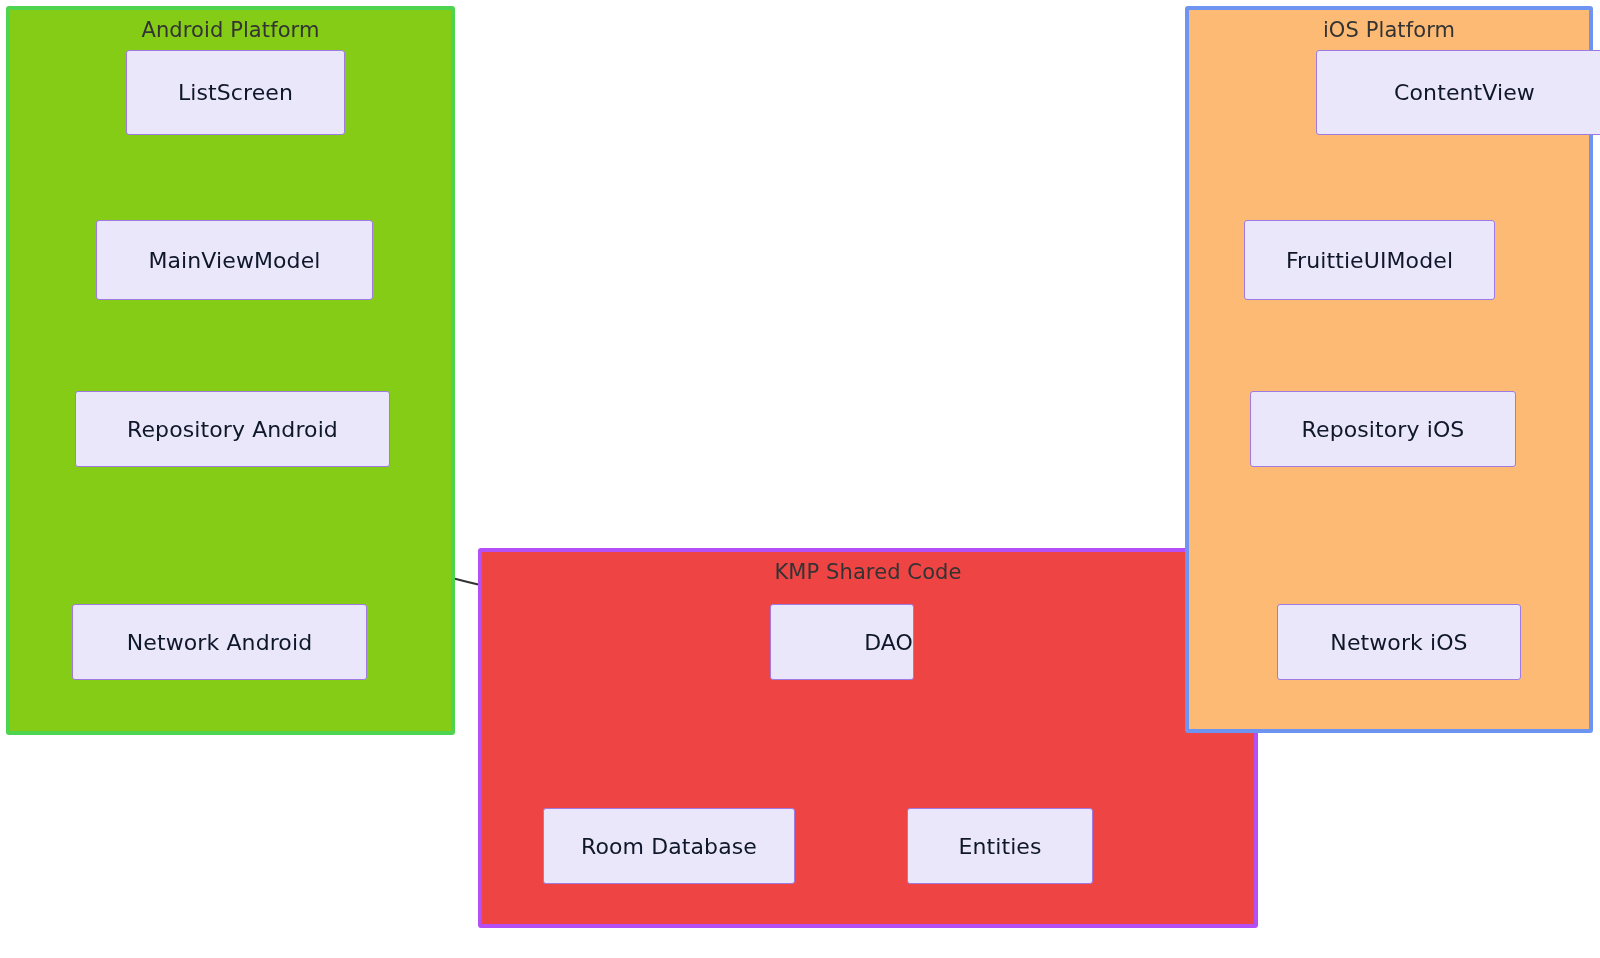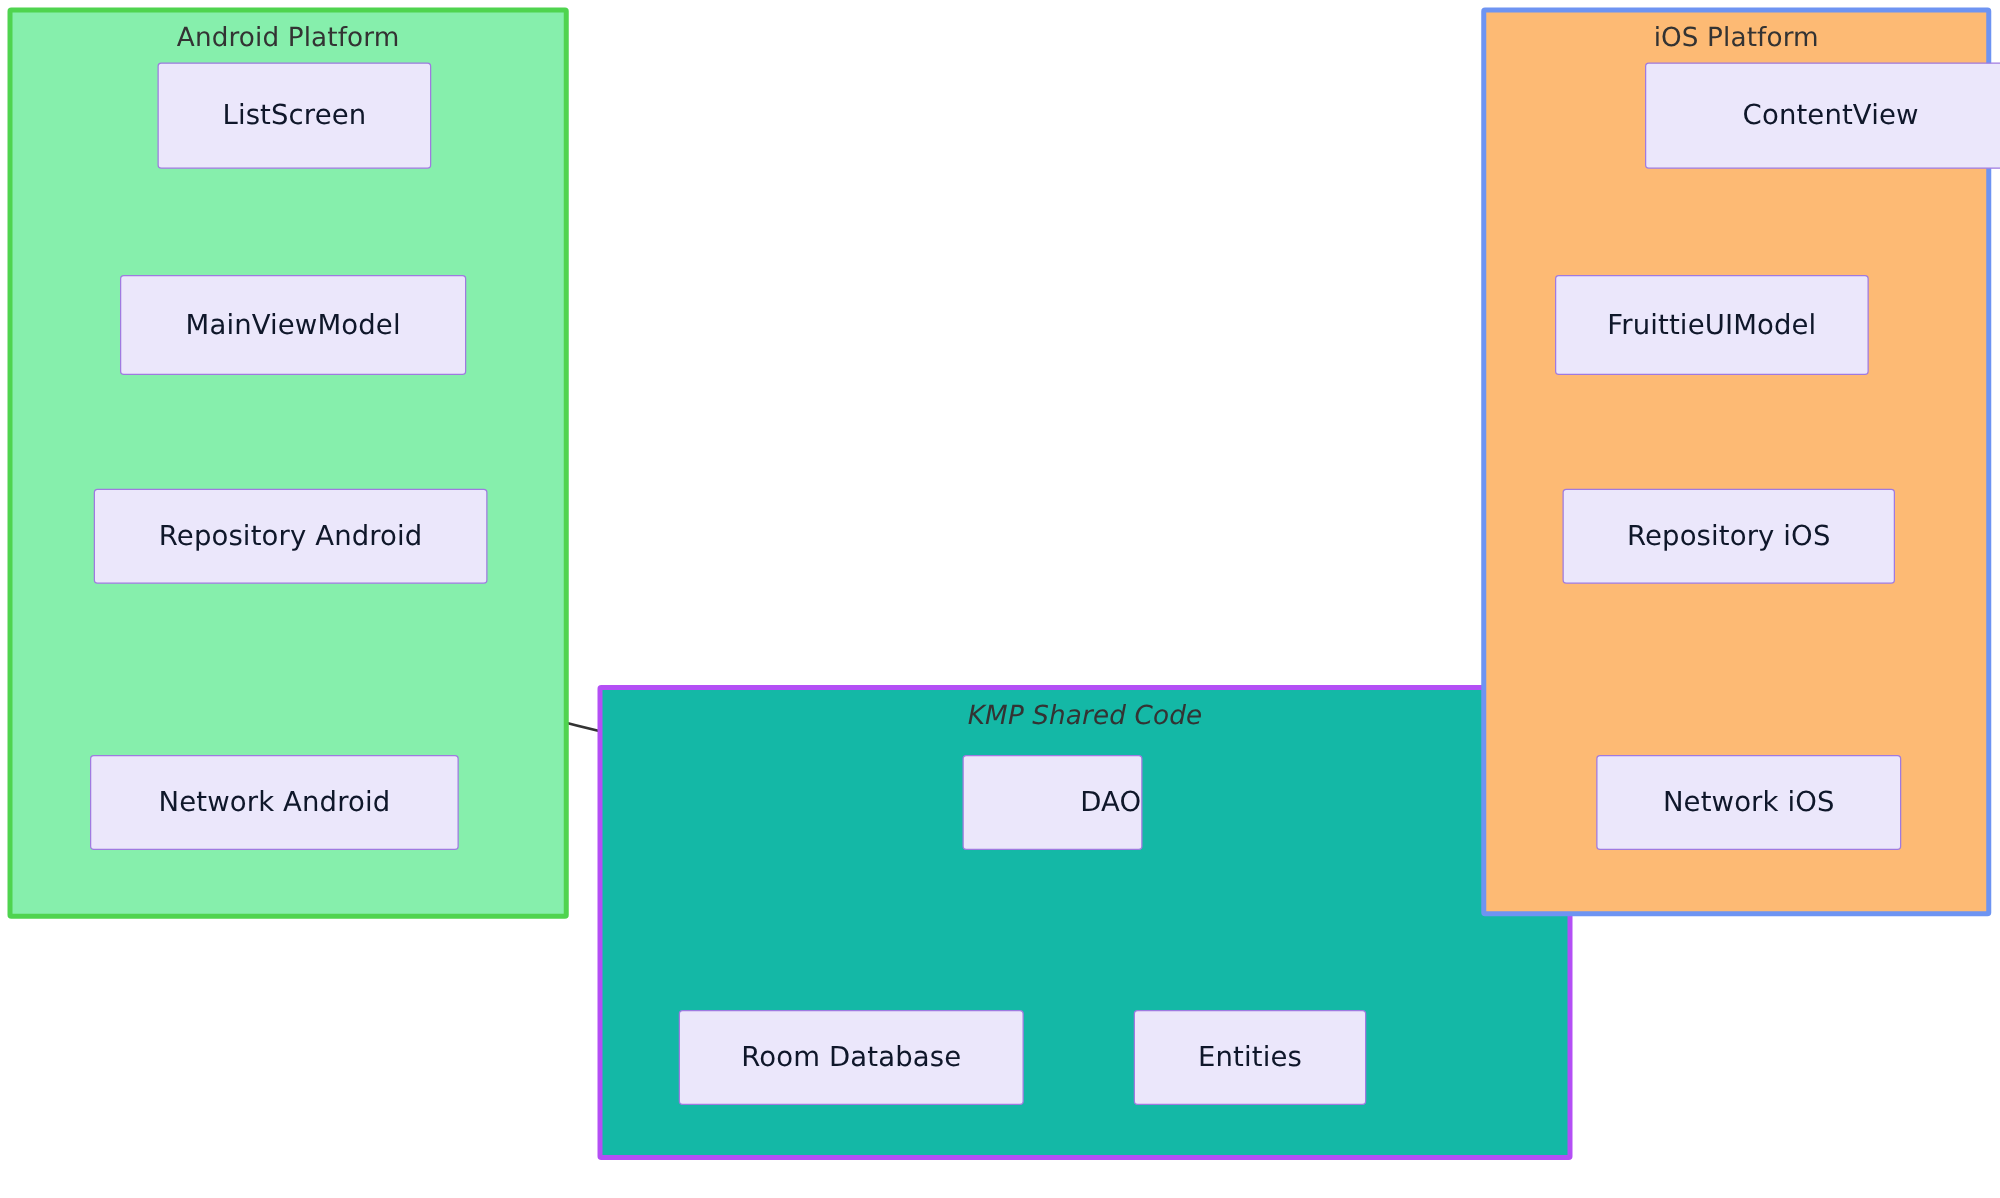--- a/index.html
+++ b/index.html
@@ -75,43 +75,43 @@
         <path d="M 296,467 C 330,510 360,548 430,572 C 520,598 660,620 760,636" class="edge-path" stroke="#333333" marker-end="url(#arrowhead)"></path>
         <path d="M 1383,135 L 1383,212" class="edge-path" stroke="#333333" marker-end="url(#arrowhead)"></path>
         <path d="M 1383,300 L 1383,383" class="edge-path" stroke="#333333" marker-end="url(#arrowhead)"></path>
         <path d="M 1392,467 C 1398,510 1400,550 1400,596" class="edge-path" stroke="#333333" marker-end="url(#arrowhead)"></path>
         <path d="M 1335,467 C 1300,510 1275,545 1200,572 C 1100,600 1010,620 924,636" class="edge-path" stroke="#333333" marker-end="url(#arrowhead)"></path>
         <path d="M 800,680 C 770,720 700,740 688,800" class="edge-path" stroke="#333333" marker-end="url(#arrowhead)"></path>
         <path d="M 886,680 C 920,720 985,740 998,800" class="edge-path" stroke="#333333" marker-end="url(#arrowhead)"></path>
       </g>
   </svg>
 
-  <div class="subgraph" style="left: 6px; top: 6px; width: 449px; height: 729px; background: #86efac; border-color: rgb(79, 212, 79);">
+  <div class="subgraph" style="left: 6px; top: 6px; width: 449px; height: 729px; background: #84cc16; border-color: rgb(79, 212, 79);">
     <div class="subgraph-title">Android Platform</div>
   </div>
   <div class="node" style="left: 126px; top: 50px; width: 219px; height: 85px;">
     <span>ListScreen</span>
   </div>
   <div class="node" style="left: 96px; top: 220px; width: 277px; height: 80px;">
     <span>MainViewModel</span>
   </div>
   <div class="node" style="left: 75px; top: 391px; width: 315px; height: 76px;">
     <span>Repository Android</span>
   </div>
   <div class="node" style="left: 72px; top: 604px; width: 295px; height: 76px;">
     <span>Network Android</span>
   </div>
 
-  <div class="subgraph" style="left: 478px; top: 548px; width: 780px; height: 380px; background: #14b8a6; border-color: rgb(180, 79, 245); font-style: italic;">
+  <div class="subgraph" style="left: 478px; top: 548px; width: 780px; height: 380px; background: #ef4444; border-color: rgb(180, 79, 245);">
     <div class="subgraph-title">KMP Shared Code</div>
   </div>
   <div class="node" style="left: 770px; top: 604px; width: 144px; height: 76px; justify-content: flex-end;">
     <span>DAO</span>
   </div>
-  <div class="node" style="left: 543px; top: 808px; width: 276px; height: 76px;">
+  <div class="node" style="left: 543px; top: 808px; width: 252px; height: 76px;">
     <span>Room Database</span>
   </div>
   <div class="node" style="left: 907px; top: 808px; width: 186px; height: 76px;">
     <span>Entities</span>
   </div>
 
   <div class="subgraph" style="left: 1185px; top: 6px; width: 408px; height: 727px; background: #fdba74; border-color: rgb(110, 148, 242);">
     <div class="subgraph-title">iOS Platform</div>
   </div>
   <div class="node" style="left: 1316px; top: 50px; width: 297px; height: 85px;">

